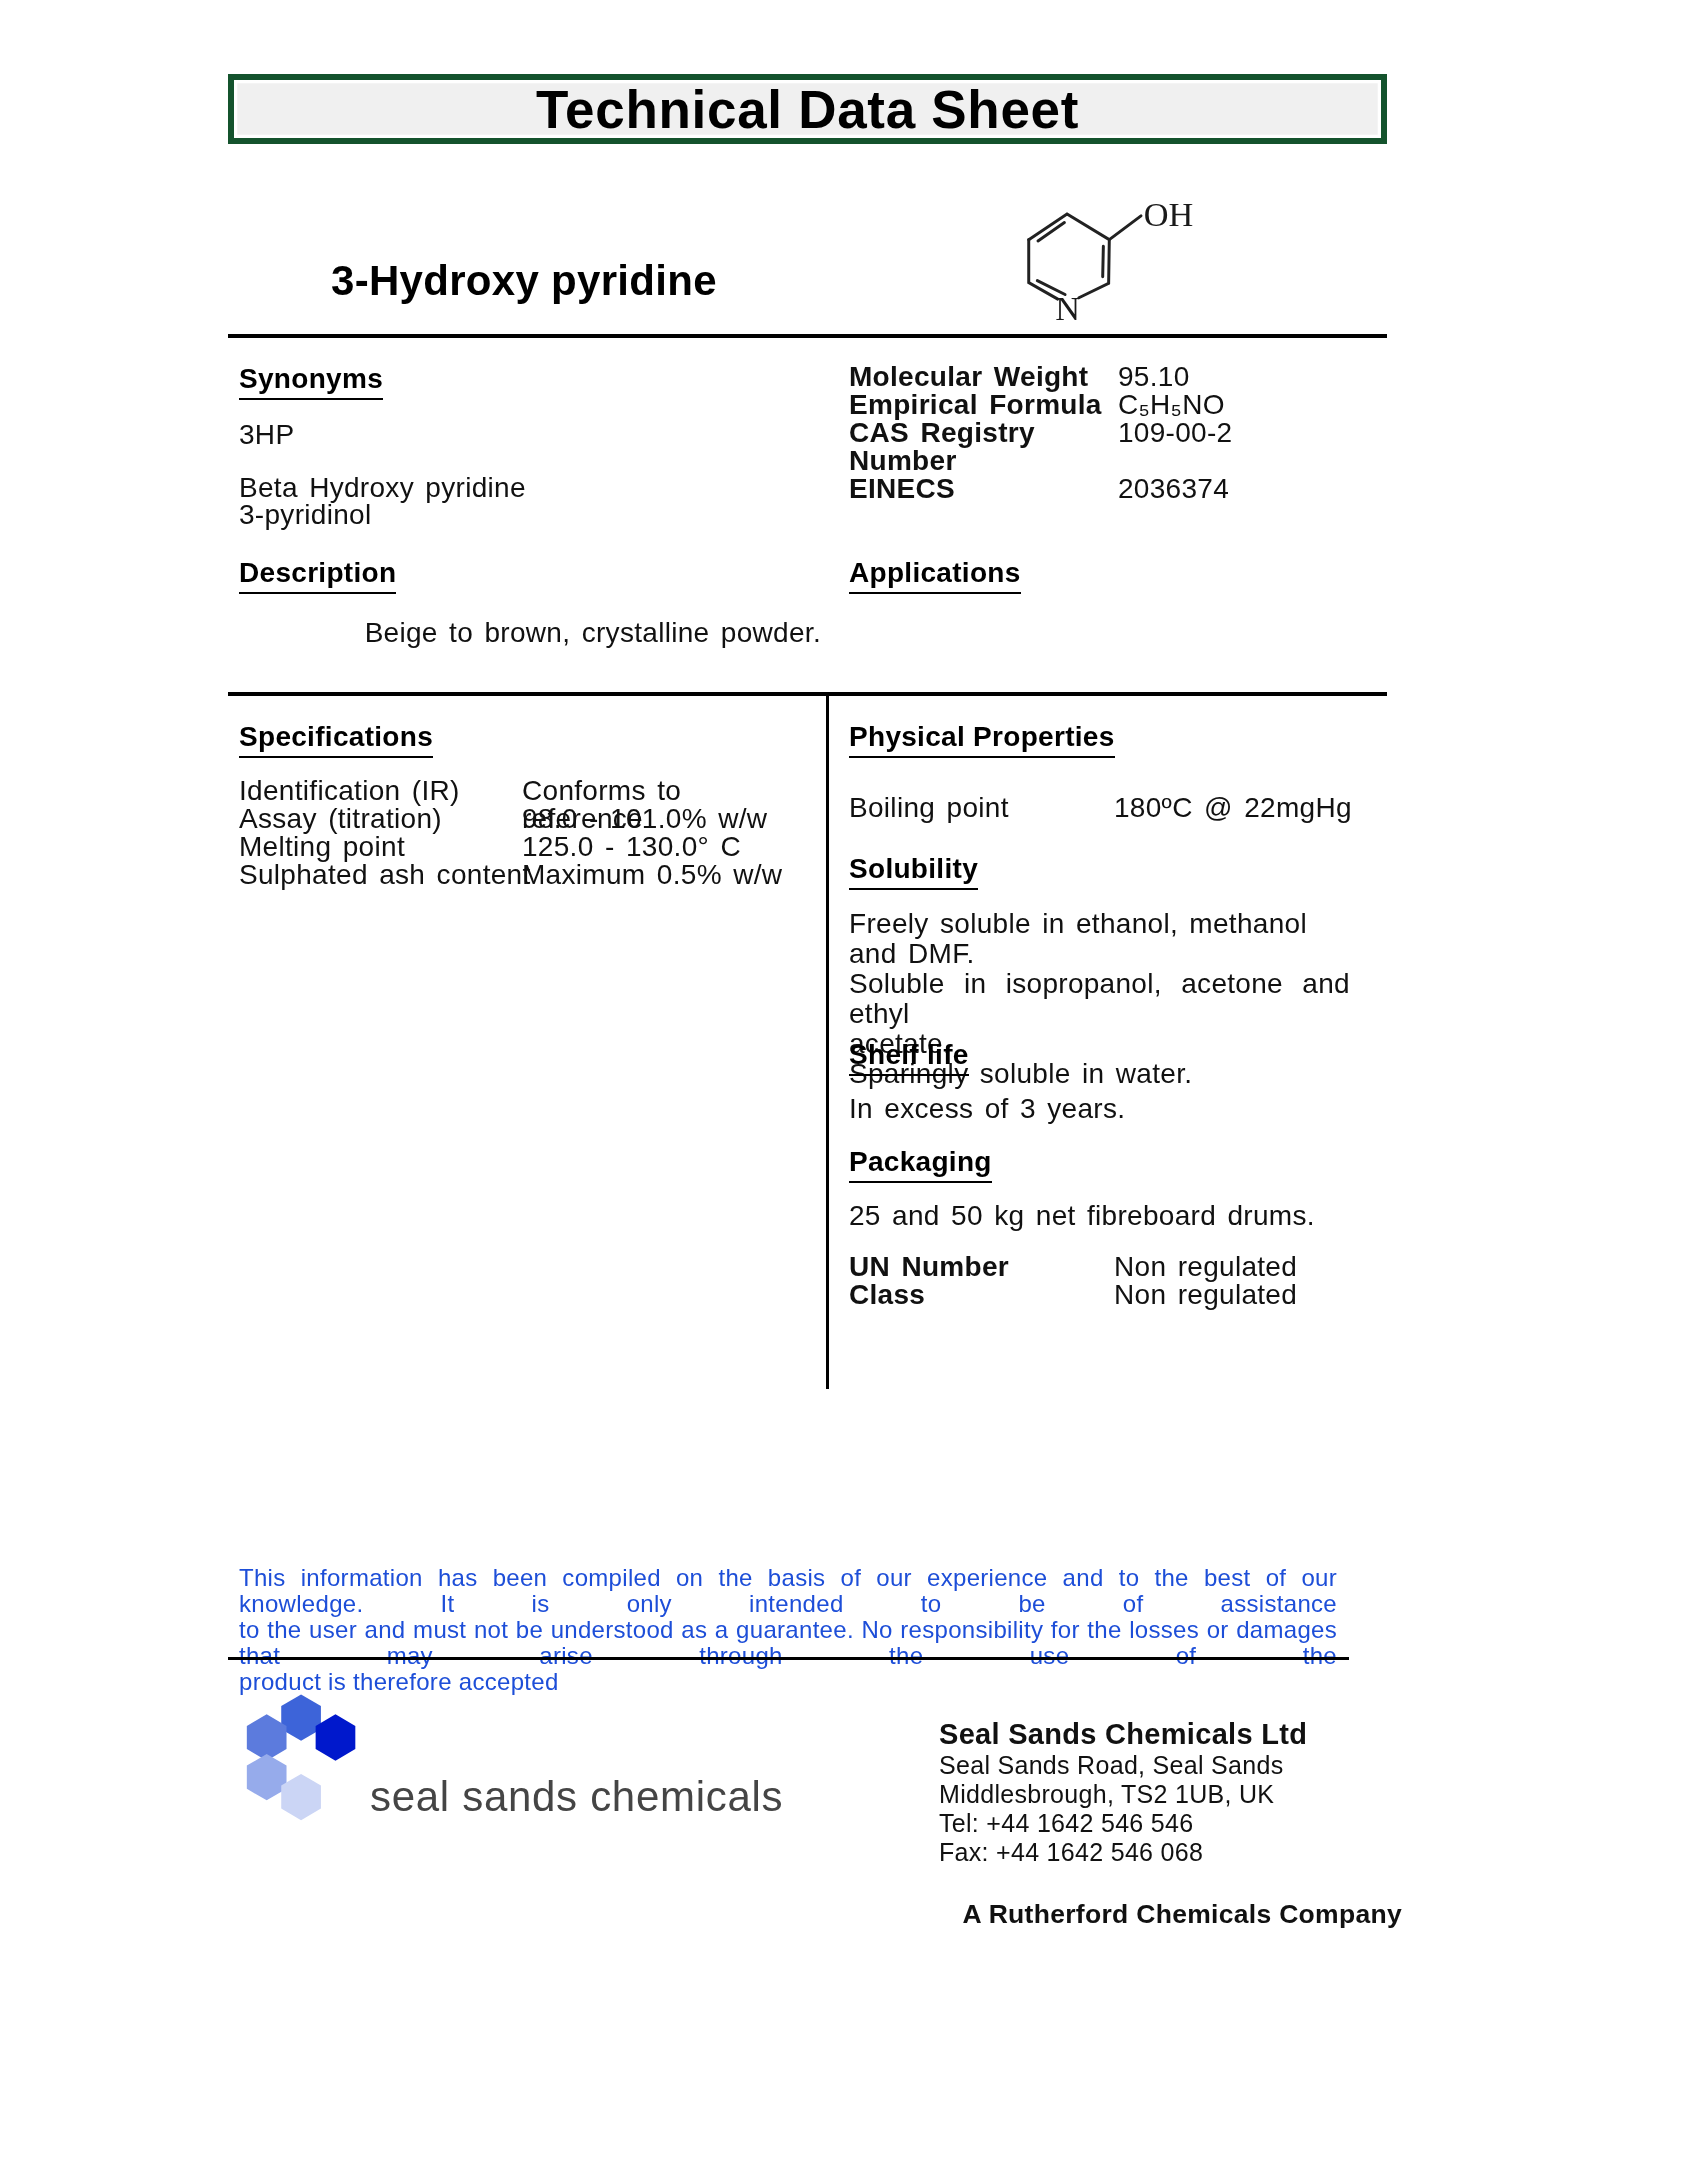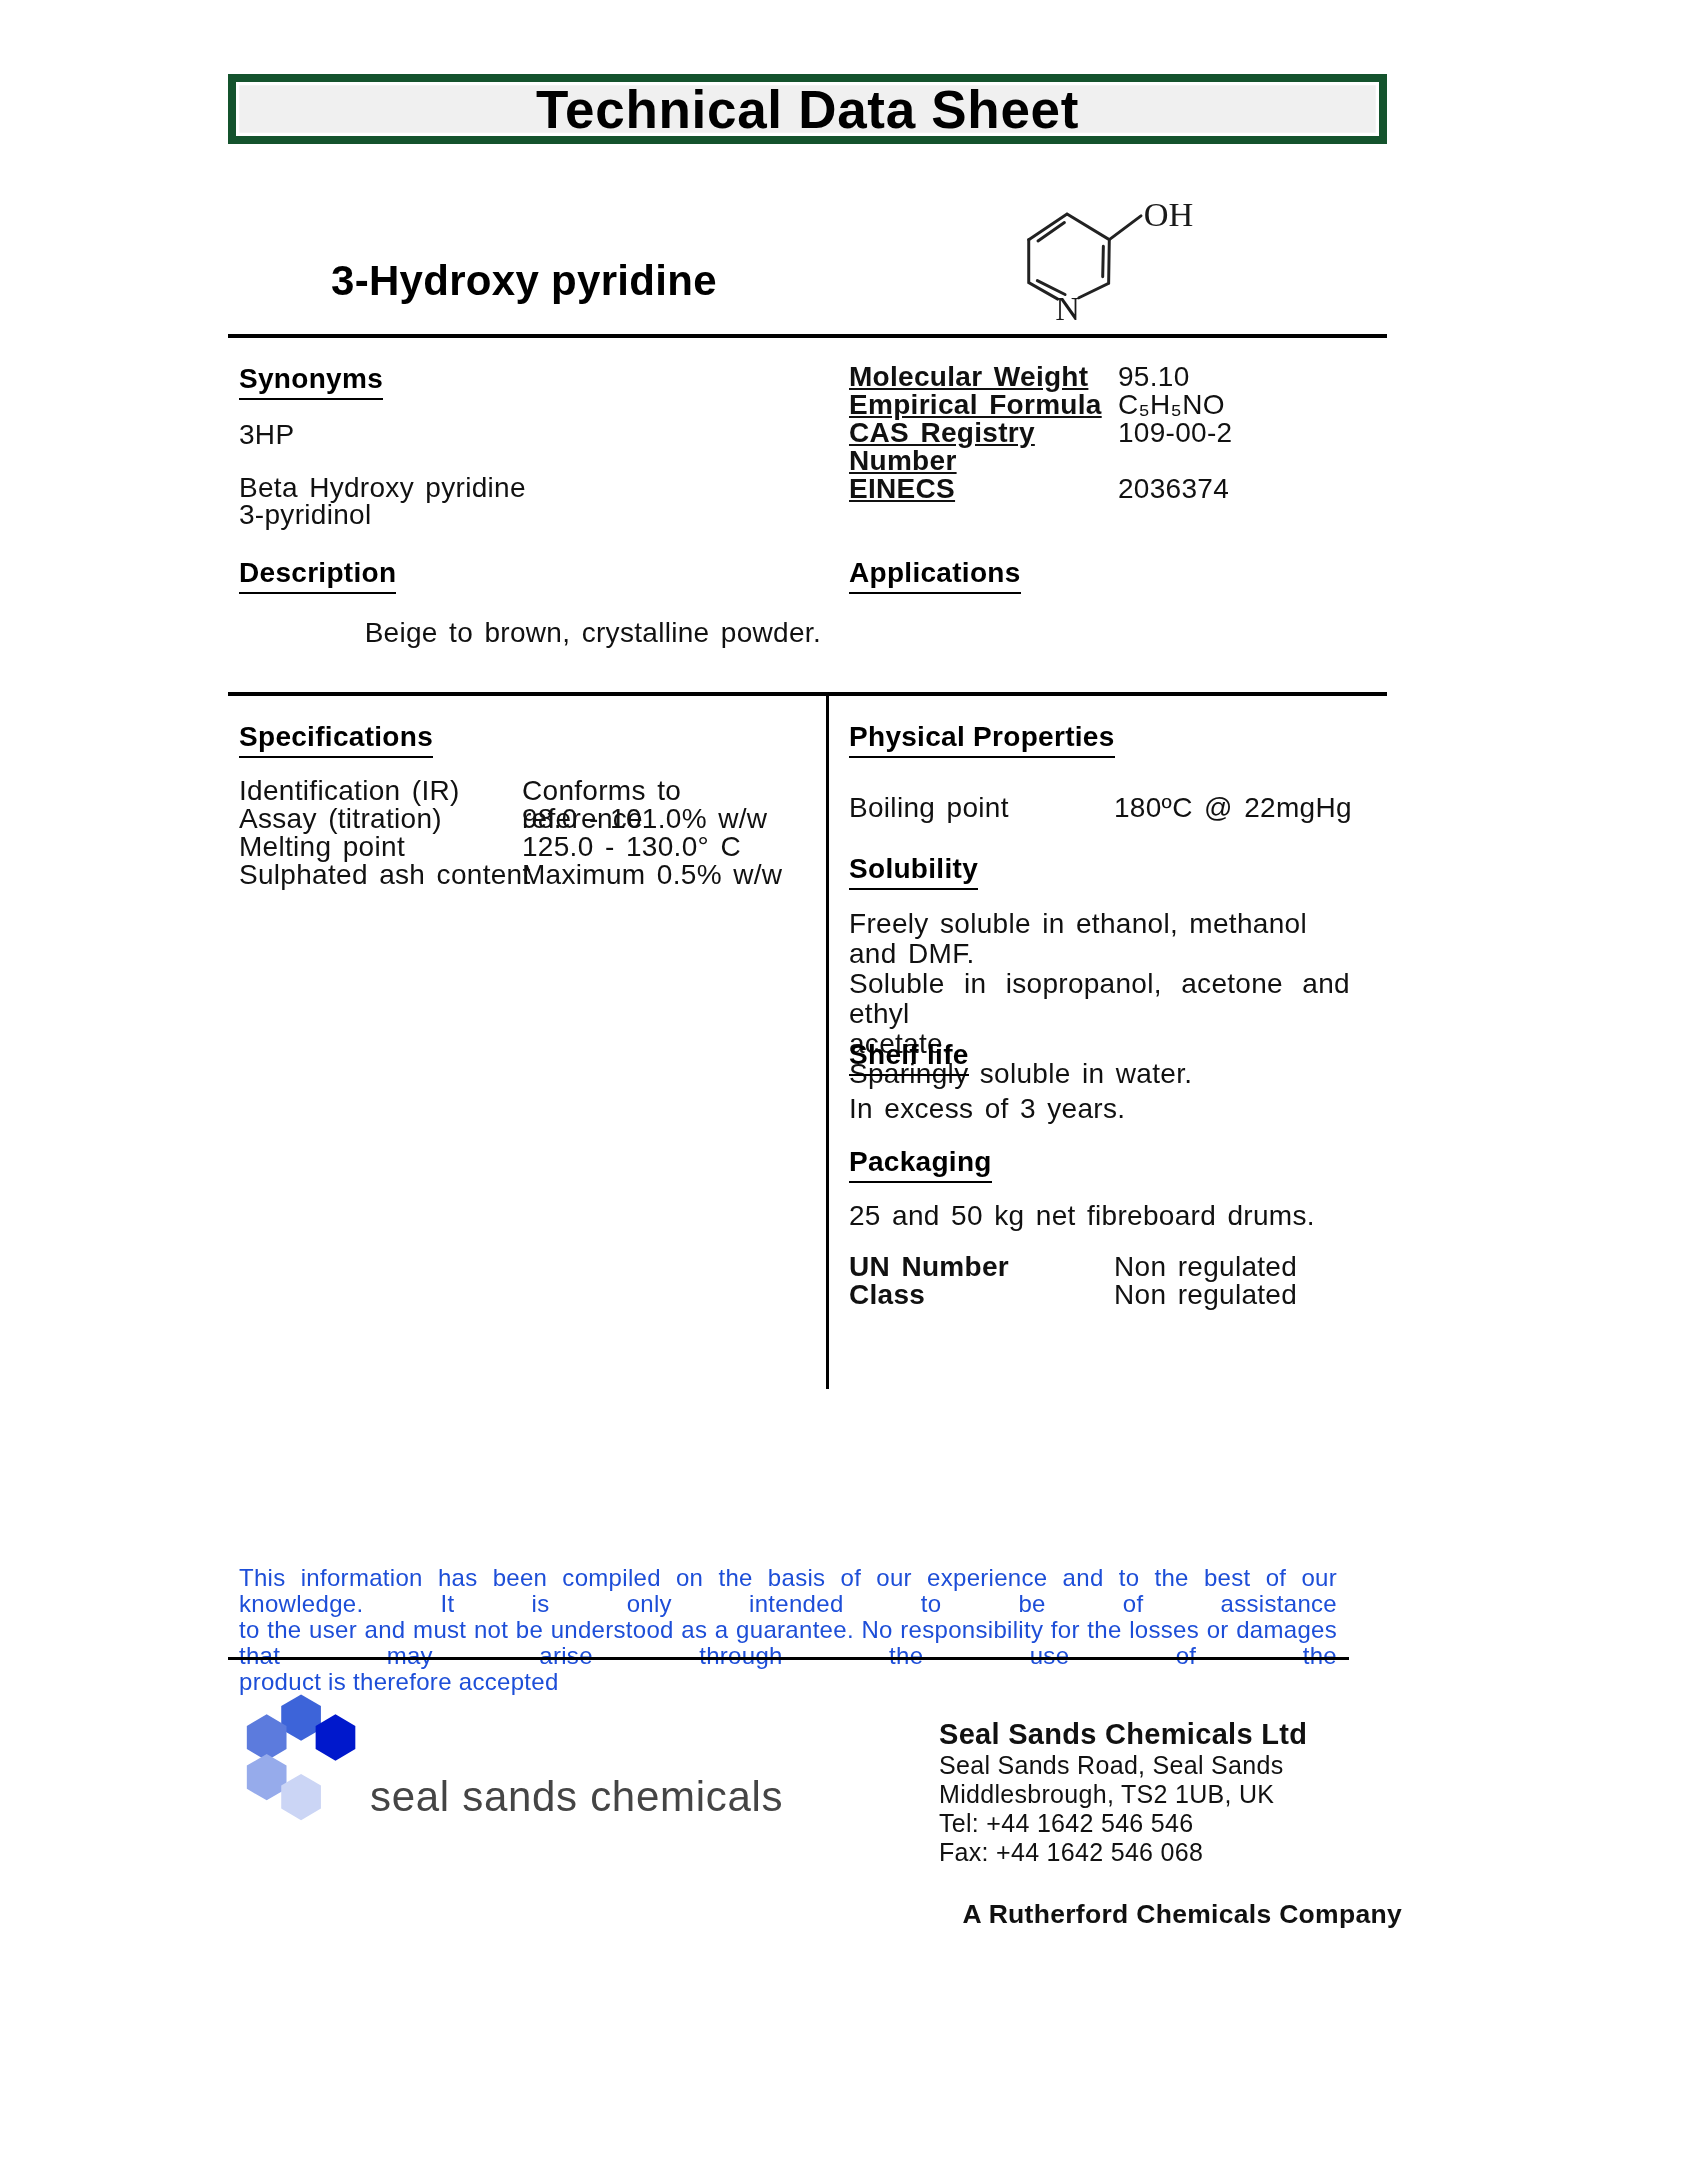--- a/index.html
+++ b/index.html
@@ -7,21 +7,21 @@
   .page {
     position:relative; width:1687px; height:2183px; background:#ffffff;
     font-family:"Liberation Sans", sans-serif; color:#111;
     letter-spacing:0.3px; overflow:hidden;
   }
   .abs { position:absolute; }
 
   
   .title-box {
     left:228px; top:74px; width:1159px; height:70px;
-    background:#f0f0f0; border:8px solid #14532d;
+    background:#f0f0f0; border:6px solid #14532d;
     box-shadow: inset 0 0 0 3.3px #ffffff;
     display:flex; align-items:center; justify-content:center;
   }
   .title-box .t {
     font-size:53px; font-weight:bold; letter-spacing:0.7px; color:#000;
   }
 
   .product-name { left:331px; top:257px; font-size:42px; font-weight:bold; color:#000; }
 
   
@@ -76,21 +76,21 @@
 
   <div class="abs rule" style="left:228px; top:334px; width:1159px; height:4px;"></div>
 
   <div class="abs" style="left:239px; top:363px;">
     <span class="h">Synonyms</span>
   </div>
   <div class="abs rows42" style="left:239px; top:421px;">3HP</div>
   <div class="abs rows42" style="left:239px; top:474px;">Beta Hydroxy pyridine</div>
   <div class="abs rows42" style="left:239px; top:501px;">3-pyridinol</div>
 
-  <div class="abs rows42" style="left:849px; top:363px; width:539px;text-decoration:underline;">
+  <div class="abs rows42" style="left:849px; top:363px; width:539px;">
     <div class="pairline">
       <span class="b">Molecular Weight</span>
       <span class="abs" style="left:269px;">95.10</span>
     </div>
     <div class="pairline">
       <span class="b">Empirical Formula</span>
       <span class="abs" style="left:269px;">C₅H₅NO</span>
     </div>
     <div class="pairline">
       <span class="b">CAS Registry</span>

